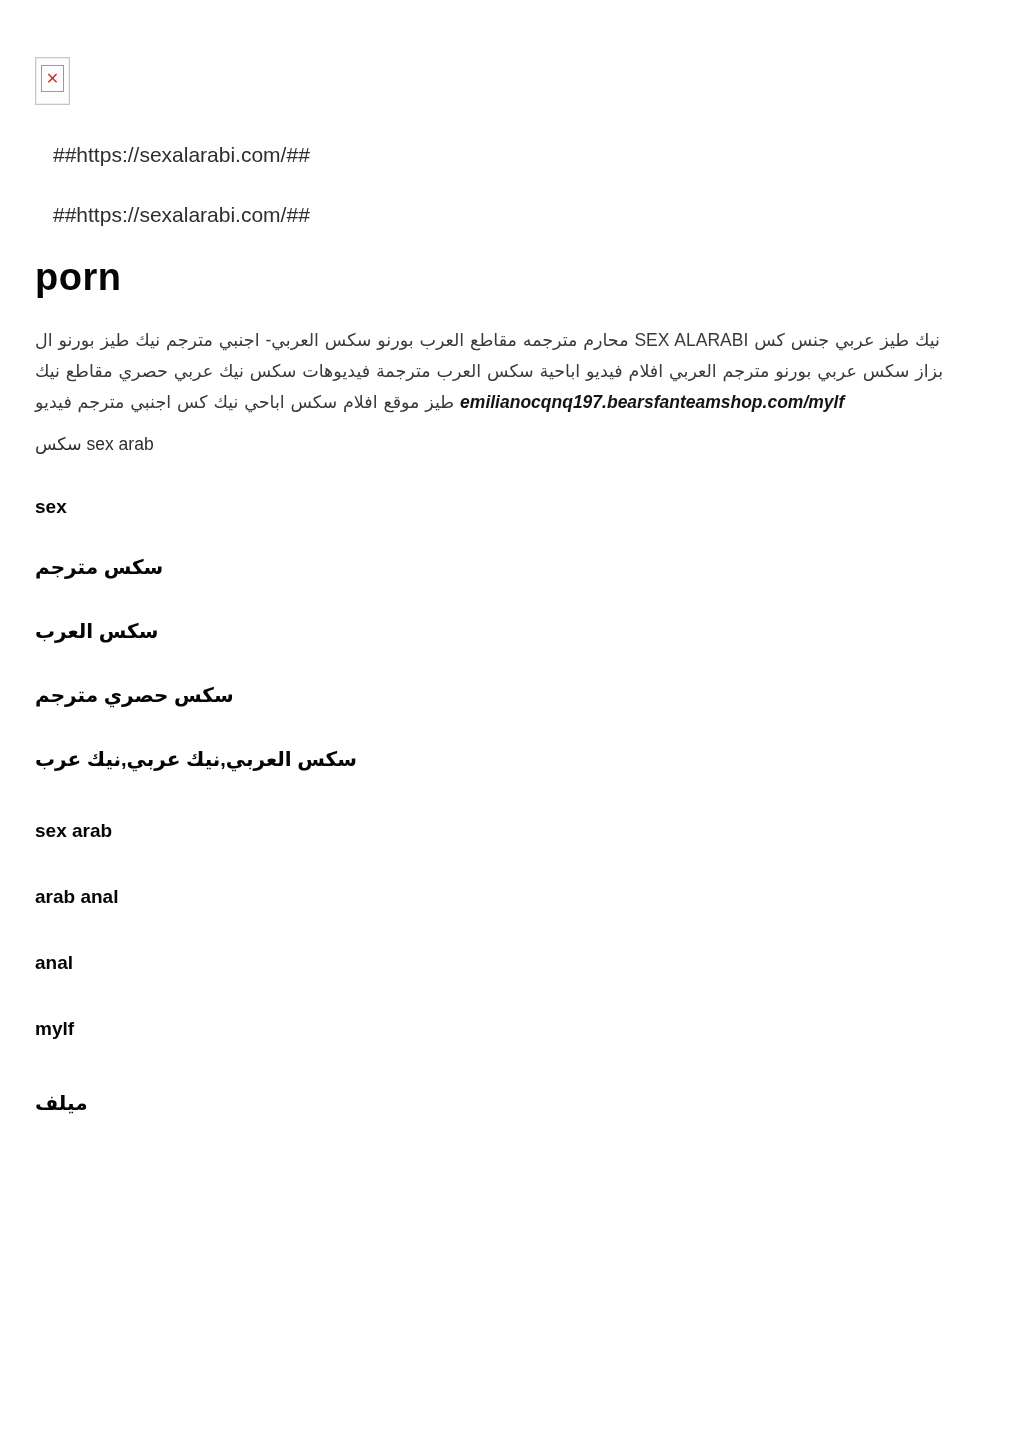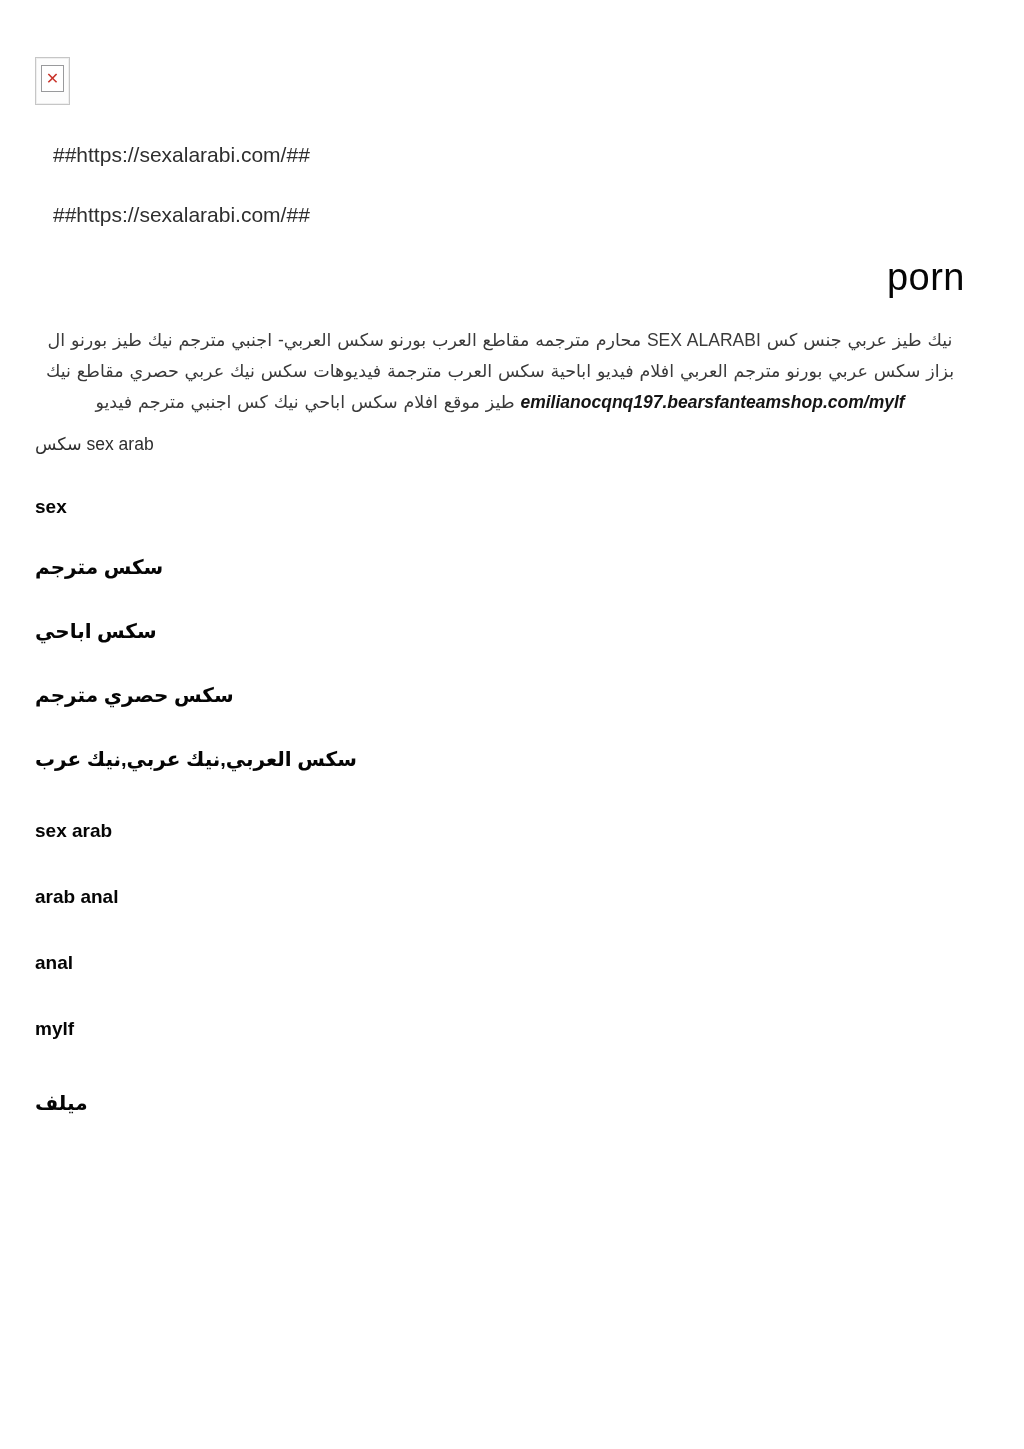--- a/index.html
+++ b/index.html
@@ -28,30 +28,30 @@
   }
   .broken-img .x{
     font-weight:bold;font-size:16px;line-height:1;
   }
   .url-line{
     font-size:21px;line-height:24px;color:#2e2e2e;margin:18px;
   }
   #url1{margin-top:38px;}
   #url2{margin-top:36px;}
   h1.page-title{
-    font-size:38px;line-height:44px;font-weight:400;color:#050505;
-    margin:28px 0 0 0;letter-spacing:0.5px;text-align:right;
+    font-size:38px;line-height:44px;font-weight:700;color:#050505;
+    margin:28px 0 0 0;letter-spacing:0.5px;
   }
   .para{
     margin:26px 0 0 0;
     font-size:17.5px;line-height:31px;
     color:#3a3a3a;
     max-width:932px;
     direction:ltr;          
-    text-align:center;
+    text-align:left;
     word-spacing:1px;
   }
   .para .brand{color:#3a3a3a;}
   .para a.spam-link{
     font-weight:700;font-style:italic;color:#151515;text-decoration:none;
   }
   .subline{
     margin:14px 0 0 0;font-size:17.5px;line-height:24px;color:#2e2e2e;direction:ltr;
   }
   h2.kw{color:#050505;font-weight:700;direction:ltr;text-align:left;}
@@ -75,21 +75,21 @@
 <h1 class="page-title">porn</h1>
 
 <p class="para"><span>محارم مترجمه مقاطع العرب بورنو سكس العربي- اجنبي مترجم نيك طيز بورنو ال</span> <span class="brand">SEX ALARABI</span> <span>نيك طيز عربي جنس كس بزاز سكس عربي بورنو مترجم العربي افلام فيديو اباحية سكس العرب مترجمة فيديوهات سكس نيك عربي حصري مقاطع نيك طيز موقع افلام سكس اباحي نيك كس اجنبي مترجم فيديو</span> <a href="#" class="spam-link">emilianocqnq197.bearsfanteamshop.com/mylf</a></p>
 
 <p class="subline">سكس sex arab</p>
 
 <h2 class="kw en">sex</h2>
 
 <h2 class="kw ar" style="margin-top:24px;">سكس مترجم</h2>
 
-<h2 class="kw ar">سكس اباحي</h2>
+<h2 class="kw ar">سكس العرب</h2>
 
 <h2 class="kw ar">سكس حصري مترجم</h2>
 
 <h2 class="kw ar">سكس العربي,نيك عربي,نيك عرب</h2>
 
 <h2 class="kw en">sex arab</h2>
 
 <h2 class="kw en">arab anal</h2>
 
 <h2 class="kw en">anal</h2>

